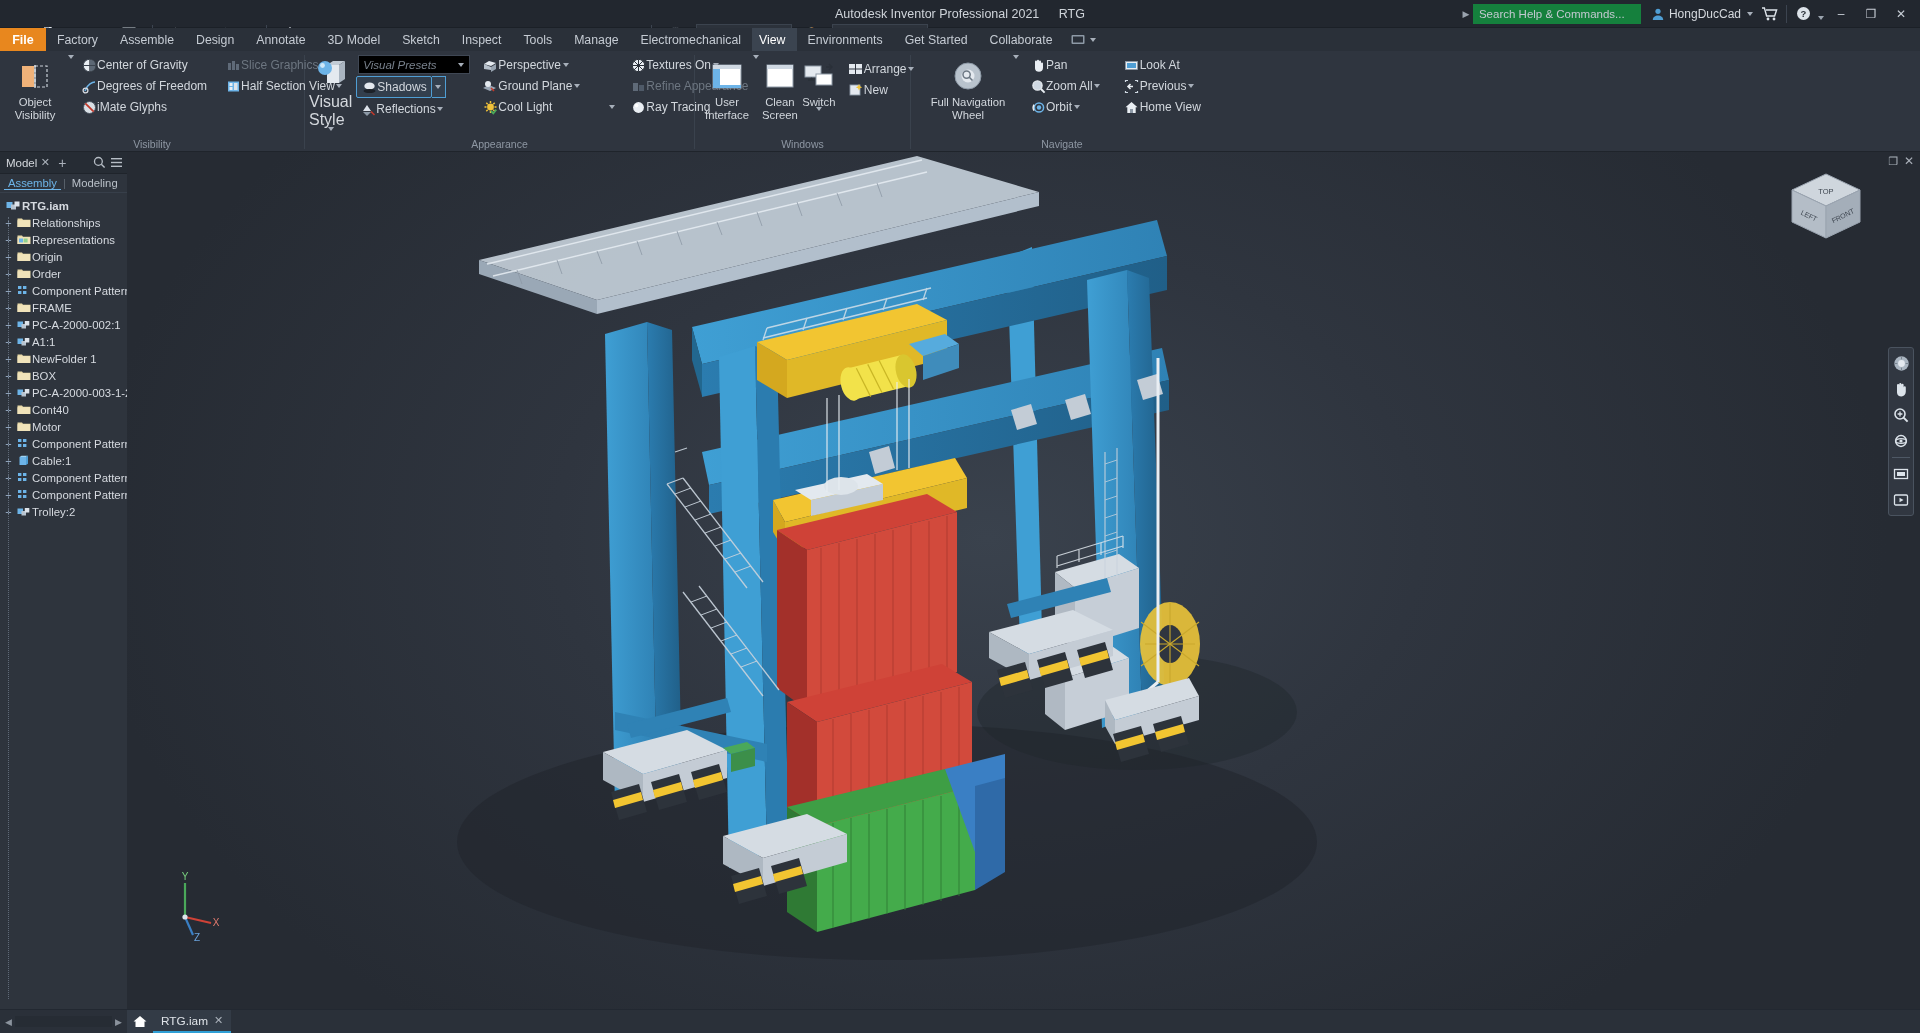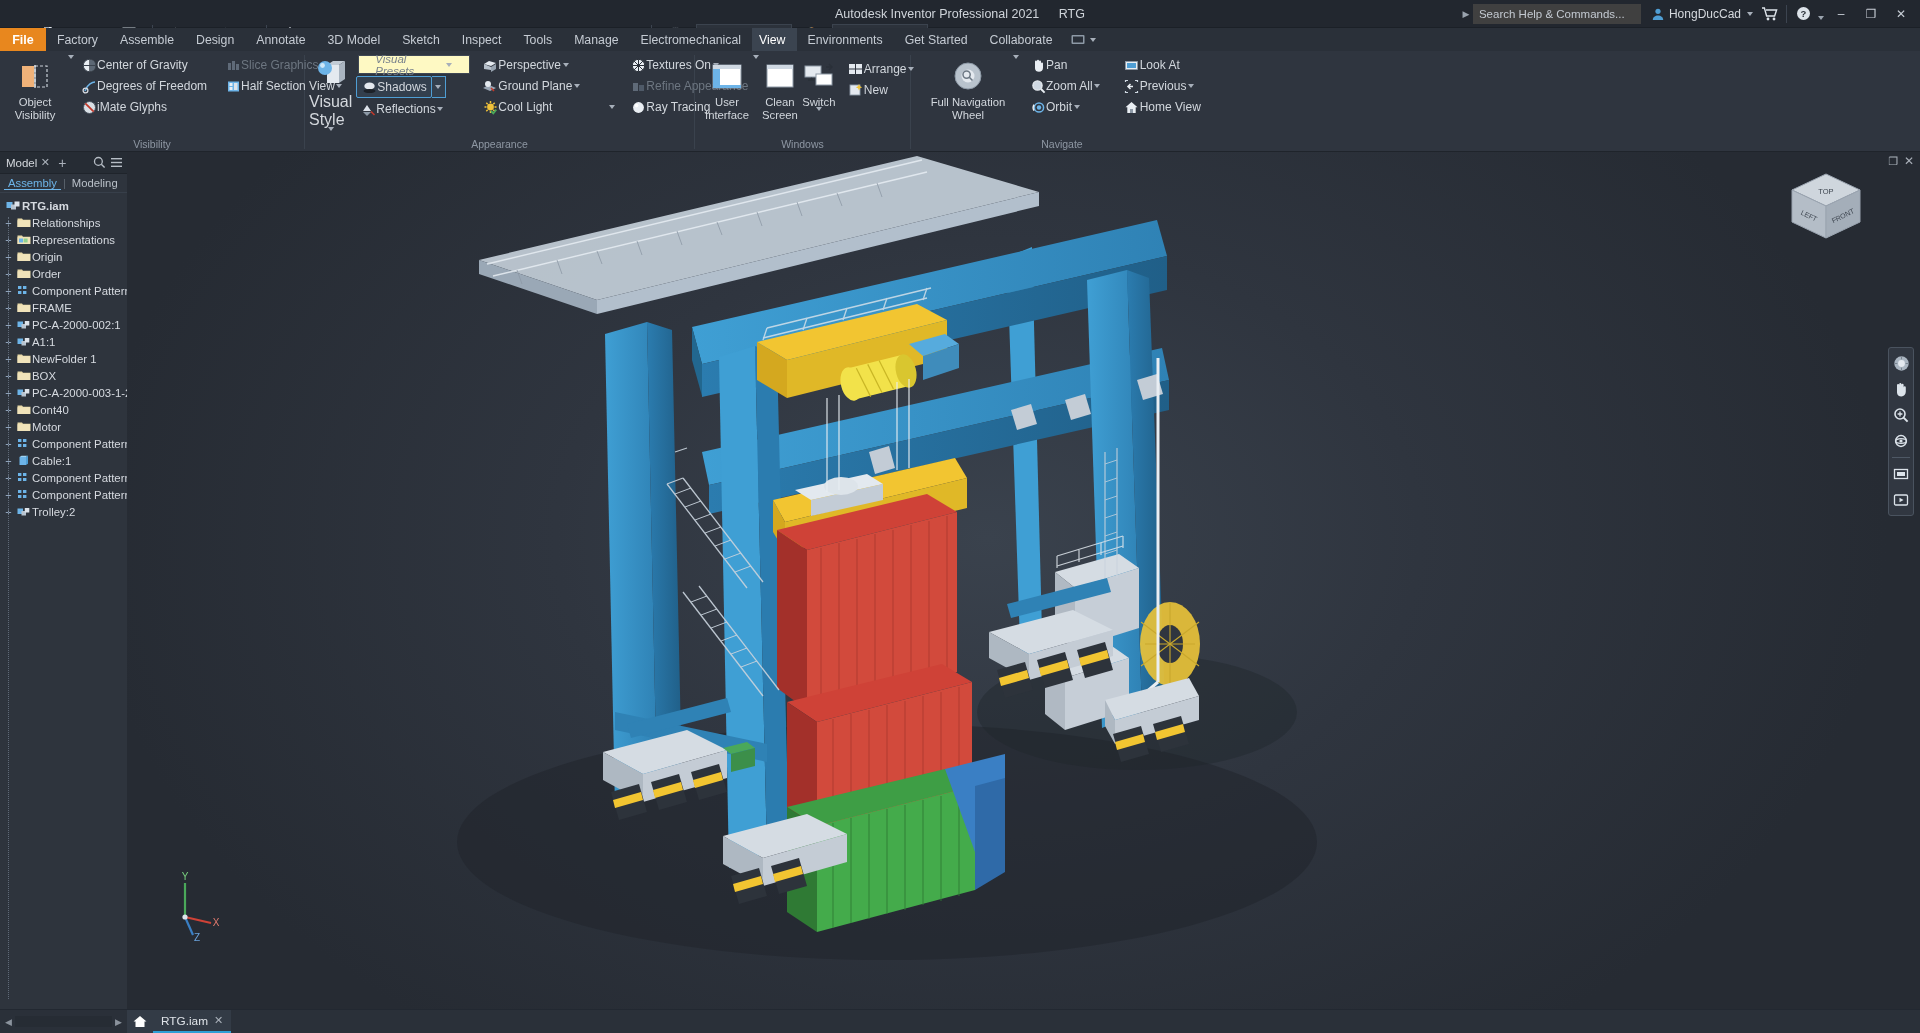--- a/index.html
+++ b/index.html
@@ -44,21 +44,21 @@
     content: ""; display: block; border-left: 3.5px solid transparent;
     border-right: 3.5px solid transparent; border-top: 4px solid #9aa3ae;
   }
   .apptitle {
     position: absolute; left: 0; right: 0; text-align: center;
     font-size: 12.5px; color: #cfd4da; pointer-events: none;
   }
   .apptitle .docname { margin-left: 16px; }
   .tright { margin-left: auto; display: flex; align-items: center; height: 28px; padding-right: 4px; }
   .searchbox {
-    width: 168px; height: 20px; background: #404040; display: flex; align-items: center;
+    width: 168px; height: 20px; background: #15803d; display: flex; align-items: center;
     padding: 4px 6px; font-size: 11.5px; color: #c3c9d1; margin-right: 6px;
   }
   .searchArrow {
     width: 14px; display: flex; align-items: center; justify-content: center; color: #9aa3ae; font-size: 9px;
   }
   .userchip { display: flex; align-items: center; gap: 4px; padding: 0 4px; height: 24px; font-size: 12px; color: #d4d8dd; }
   .wbtn {
     width: 30px; height: 26px; display: flex; align-items: center; justify-content: center;
     font-size: 12px; color: #c8ced6;
   }
@@ -112,22 +112,22 @@
     content: ""; border-left: 3.5px solid transparent; border-right: 3.5px solid transparent;
     border-top: 4px solid #a7afba;
   }
   .toggle-on { border: 1px solid #4f9ed4; background: #333f4d; }
   .splitcaret {
     border: 1px solid #4f9ed4; border-left: none; height: 22px; width: 14px;
     display: flex; align-items: center; justify-content: center; background: #333f4d;
   }
   .presetbox {
     display: flex; align-items: center; width: 112px; height: 19px;
-    background: #fef9c3; border: 1px solid #3f4754; font-size: 11.5px;
-    font-style: italic; color: #79828d; padding: 0 16px; margin: 0 2px 1px 2px;
+    background: #000000; border: 1px solid #3f4754; font-size: 11.5px;
+    font-style: italic; color: #79828d; padding: 0 4px; margin: 0 2px 1px 2px;
   }
   .presetbox .caret { margin-left: auto; }
   .bigcaret {
     display: flex; justify-content: center; margin-top: -2px;
   }
   .bigcaret::after {
     content: ""; border-left: 3.5px solid transparent; border-right: 3.5px solid transparent;
     border-top: 4px solid #a7afba;
   }
   .rbtn-caret-side { display: flex; align-items: flex-end; padding-bottom: 14px; }

